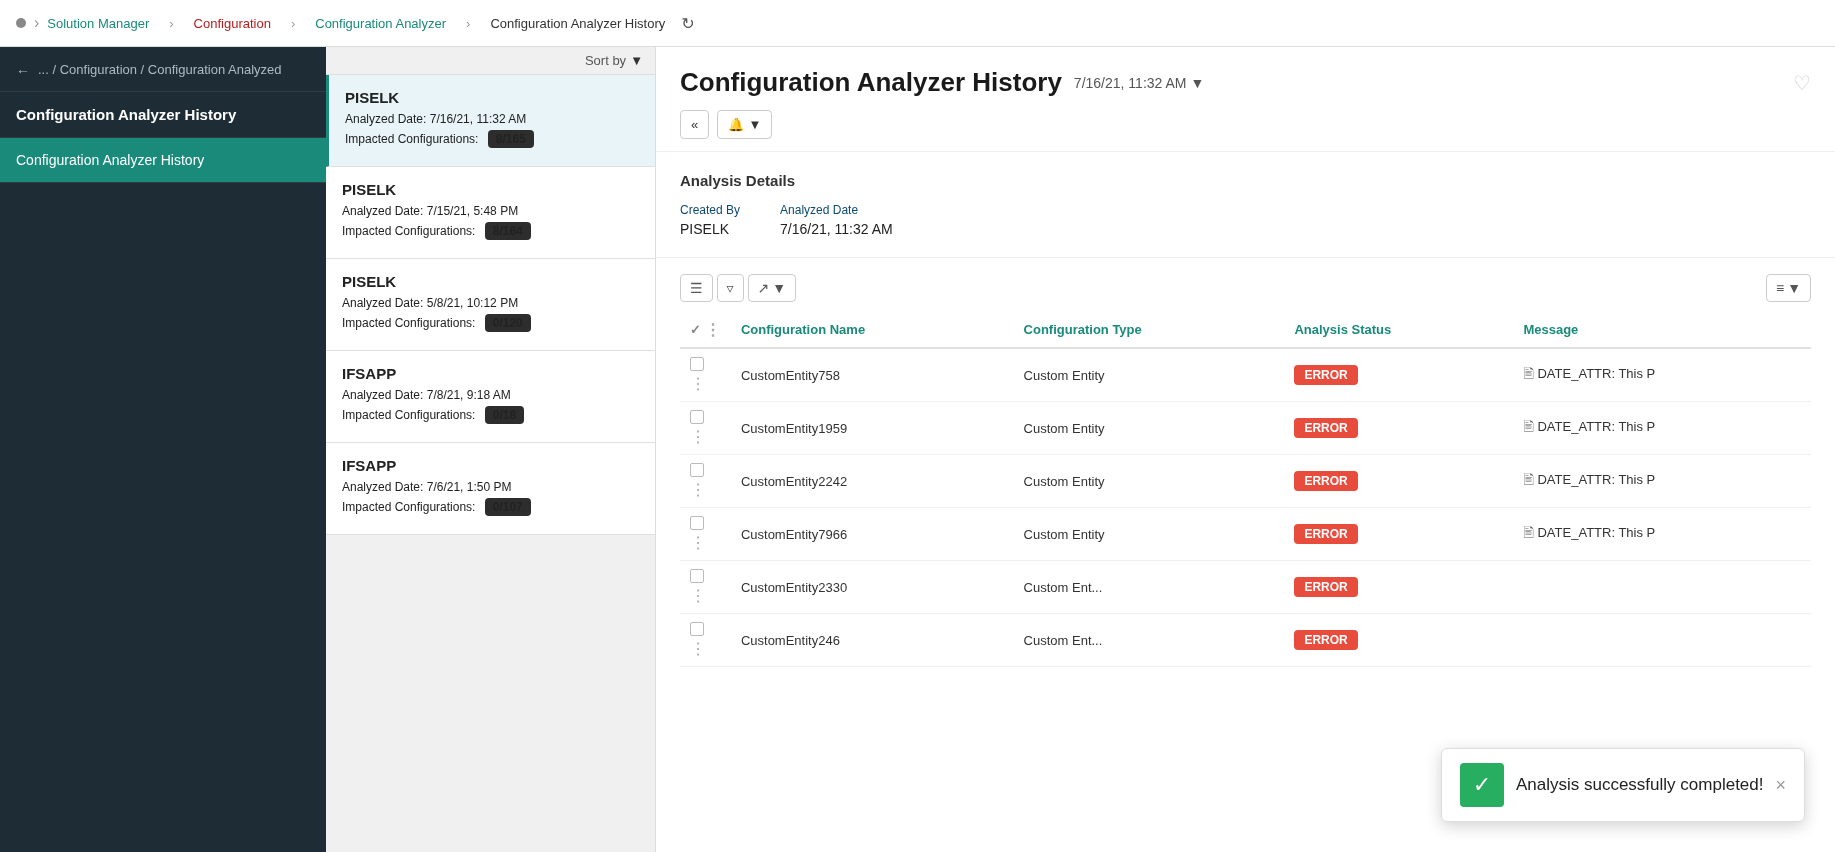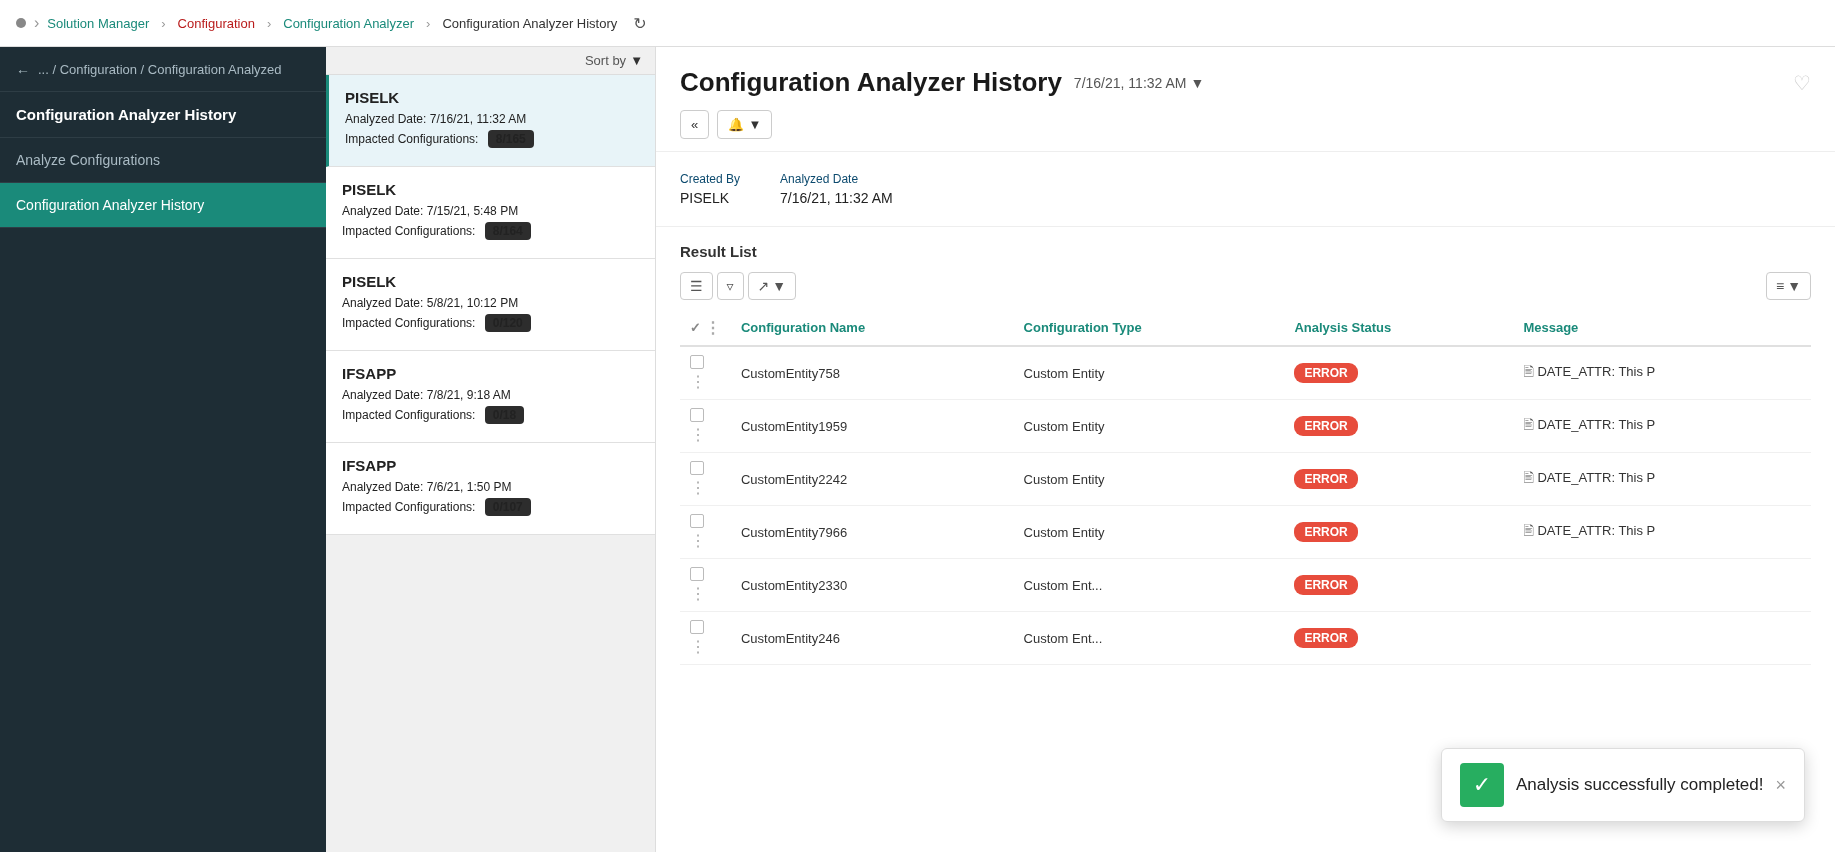--- a/index.html
+++ b/index.html
@@ -5,21 +5,21 @@
     * { box-sizing: border-box; margin: 0; padding: 0; font-family: 'Segoe UI', Arial, sans-serif; }
     body { display: flex; flex-direction: column; height: 852px; width: 1835px; overflow: hidden; background: #f5f5f5; }
 
     
     .top-bar {
       display: flex; align-items: center; height: 47px;
       background: #fff; border-bottom: 1px solid #ddd;
       padding: 0 16px; gap: 8px; flex-shrink: 0;
     }
     .top-bar .dot { width: 10px; height: 10px; background: #888; border-radius: 50%; }
-    .breadcrumb { display: flex; align-items: center; gap: 12px; font-size: 13px; color: #555; }
+    .breadcrumb { display: flex; align-items: center; gap: 20px; font-size: 13px; color: #555; }
     .breadcrumb .sep { color: #999; }
     .refresh-icon { margin-left: 8px; cursor: pointer; font-size: 16px; color: #555; }
 
     
     .main-layout { display: flex; flex: 1; overflow: hidden; }
 
     
     .sidebar {
       width: 326px; background: #1e2d35; color: #fff;
       display: flex; flex-direction: column; flex-shrink: 0;
@@ -119,21 +119,21 @@
     table { width: 100%; border-collapse: collapse; }
     thead tr { border-bottom: 2px solid #e0e0e0; }
     thead th {
       text-align: left; padding: 8px 10px; font-size: 13px;
       color: #1a8a7a; font-weight: 600; white-space: nowrap;
     }
     tbody tr { border-bottom: 1px solid #f0f0f0; }
     tbody td { padding: 8px 10px; font-size: 13px; color: #333; }
     .col-check { width: 30px; }
     .error-badge {
-      background: #e74c3c; color: #fff; border-radius: 9px;
+      background: #e74c3c; color: #fff; border-radius: 4px;
       padding: 3px 10px; font-size: 12px; font-weight: 700; display: inline-block;
     }
     .dots-icon { color: #aaa; font-size: 16px; letter-spacing: 1px; cursor: pointer; }
 
     
     .toast {
       position: fixed; bottom: 30px; right: 30px;
       display: flex; align-items: center; gap: 12px;
       background: #fff; border: 1px solid #ddd; border-radius: 6px;
       box-shadow: 0 4px 16px rgba(0,0,0,0.18); padding: 14px 18px;
@@ -169,23 +169,20 @@
 </div>
 
 <div class="main-layout">
 
   <div class="sidebar">
     <div class="sidebar-header">
       <span class="back-arrow">←</span>
       <span>... / Configuration / Configuration Analyzed</span>
     </div>
     <div class="sidebar-title-item">Configuration Analyzer History</div>
-    <div class="sidebar-item">
-      <span>Analyze Configurations</span>
-    </div>
     <div class="sidebar-item active">
       <span>Configuration Analyzer History</span>
     </div>
   </div>
 
   <div class="list-panel">
     <div class="list-panel-header">
       <span class="sort-label">Sort by</span>
       <div class="sort-dropdown">
         <span>▼</span>
@@ -269,34 +266,34 @@
       <div class="content-actions">
         <button class="action-btn">«</button>
         <button class="action-btn">
           <span>🔔</span>
           <span>▼</span>
         </button>
       </div>
     </div>
 
     <div class="section">
+      <div class="section-title">Analysis Details</div>
       <div class="details-grid">
         <div class="detail-col">
           <span class="detail-label">Created By</span>
           <span class="detail-value">PISELK</span>
         </div>
         <div class="detail-col">
           <span class="detail-label">Analyzed Date</span>
           <span class="detail-value">7/16/21, 11:32 AM</span>
         </div>
       </div>
     </div>
 
     <div class="result-section">
-      <div class="result-title">Result List</div>
       <div class="result-toolbar">
         <div class="result-toolbar-left">
           <button class="tool-btn">☰</button>
           <button class="tool-btn">▿</button>
           <button class="tool-btn">
             <span>↗</span>
             <span>▼</span>
           </button>
         </div>
         <div>

